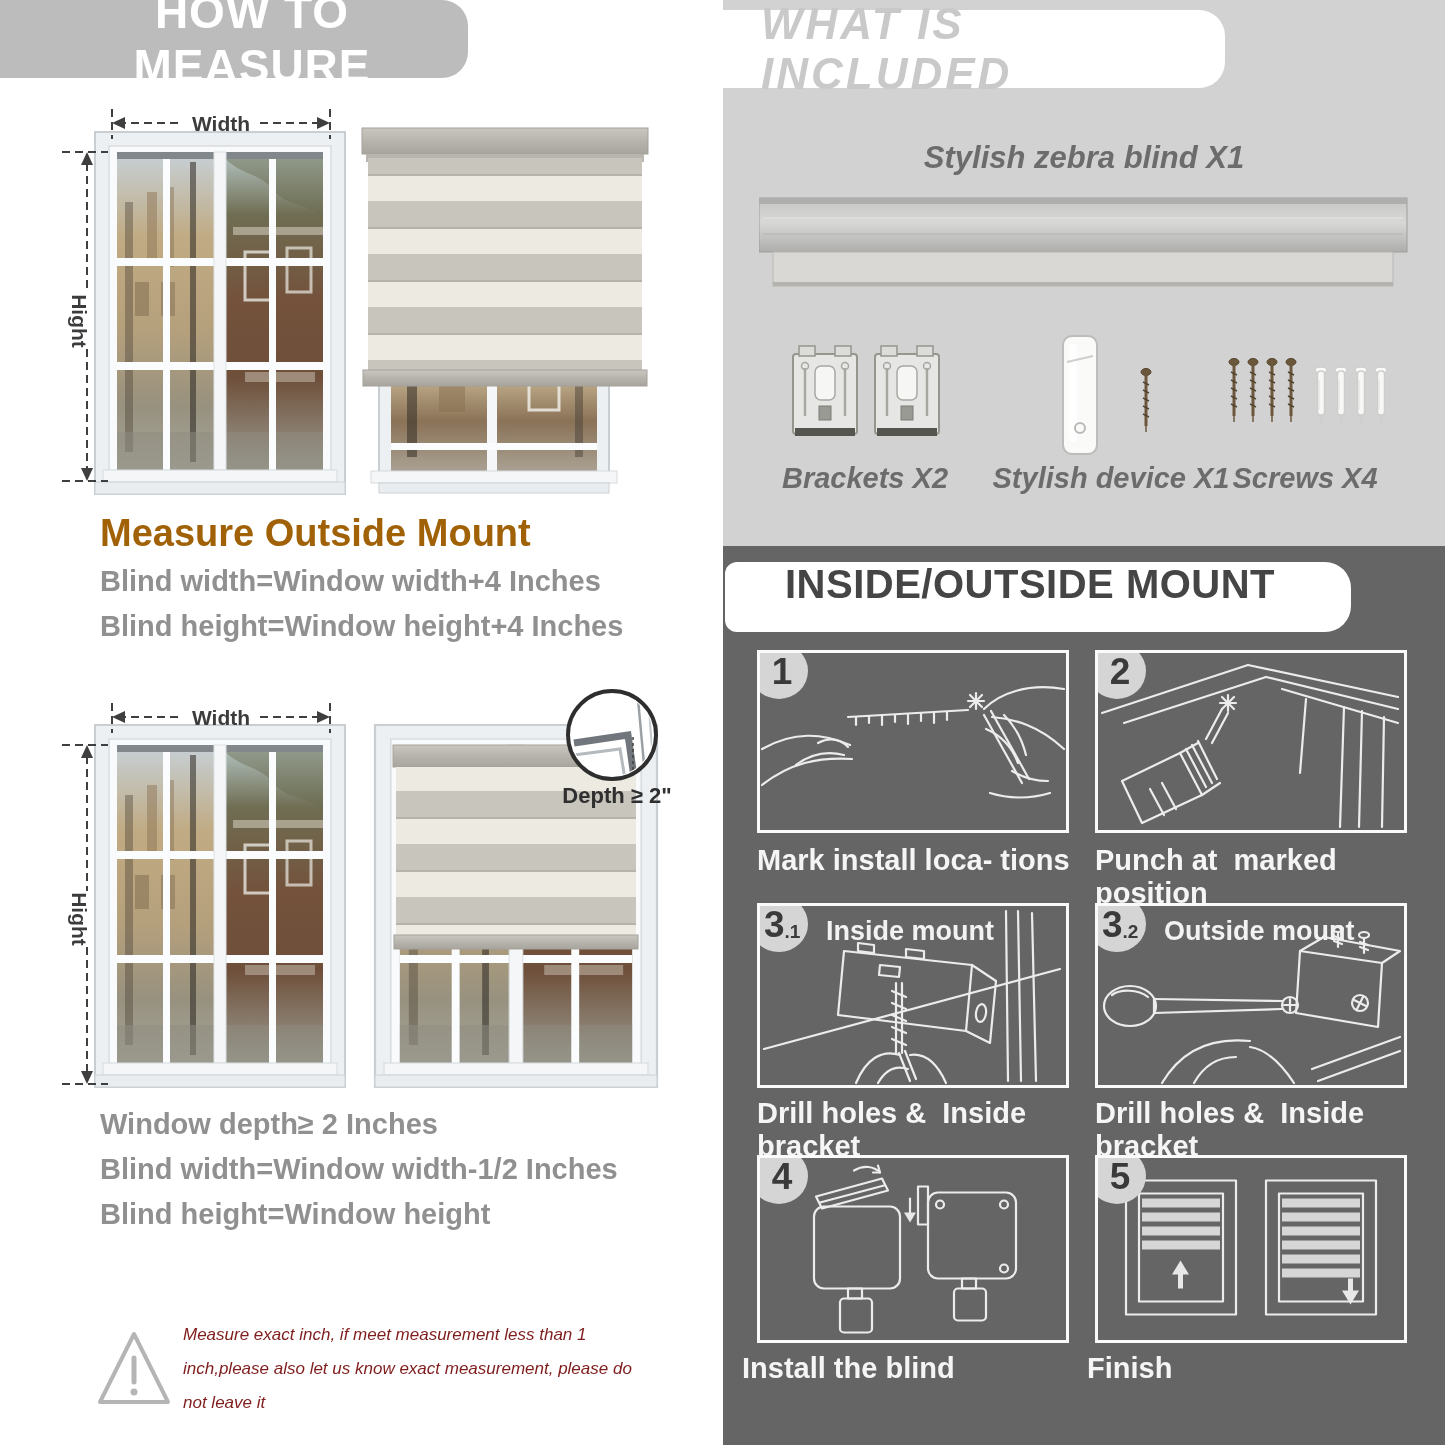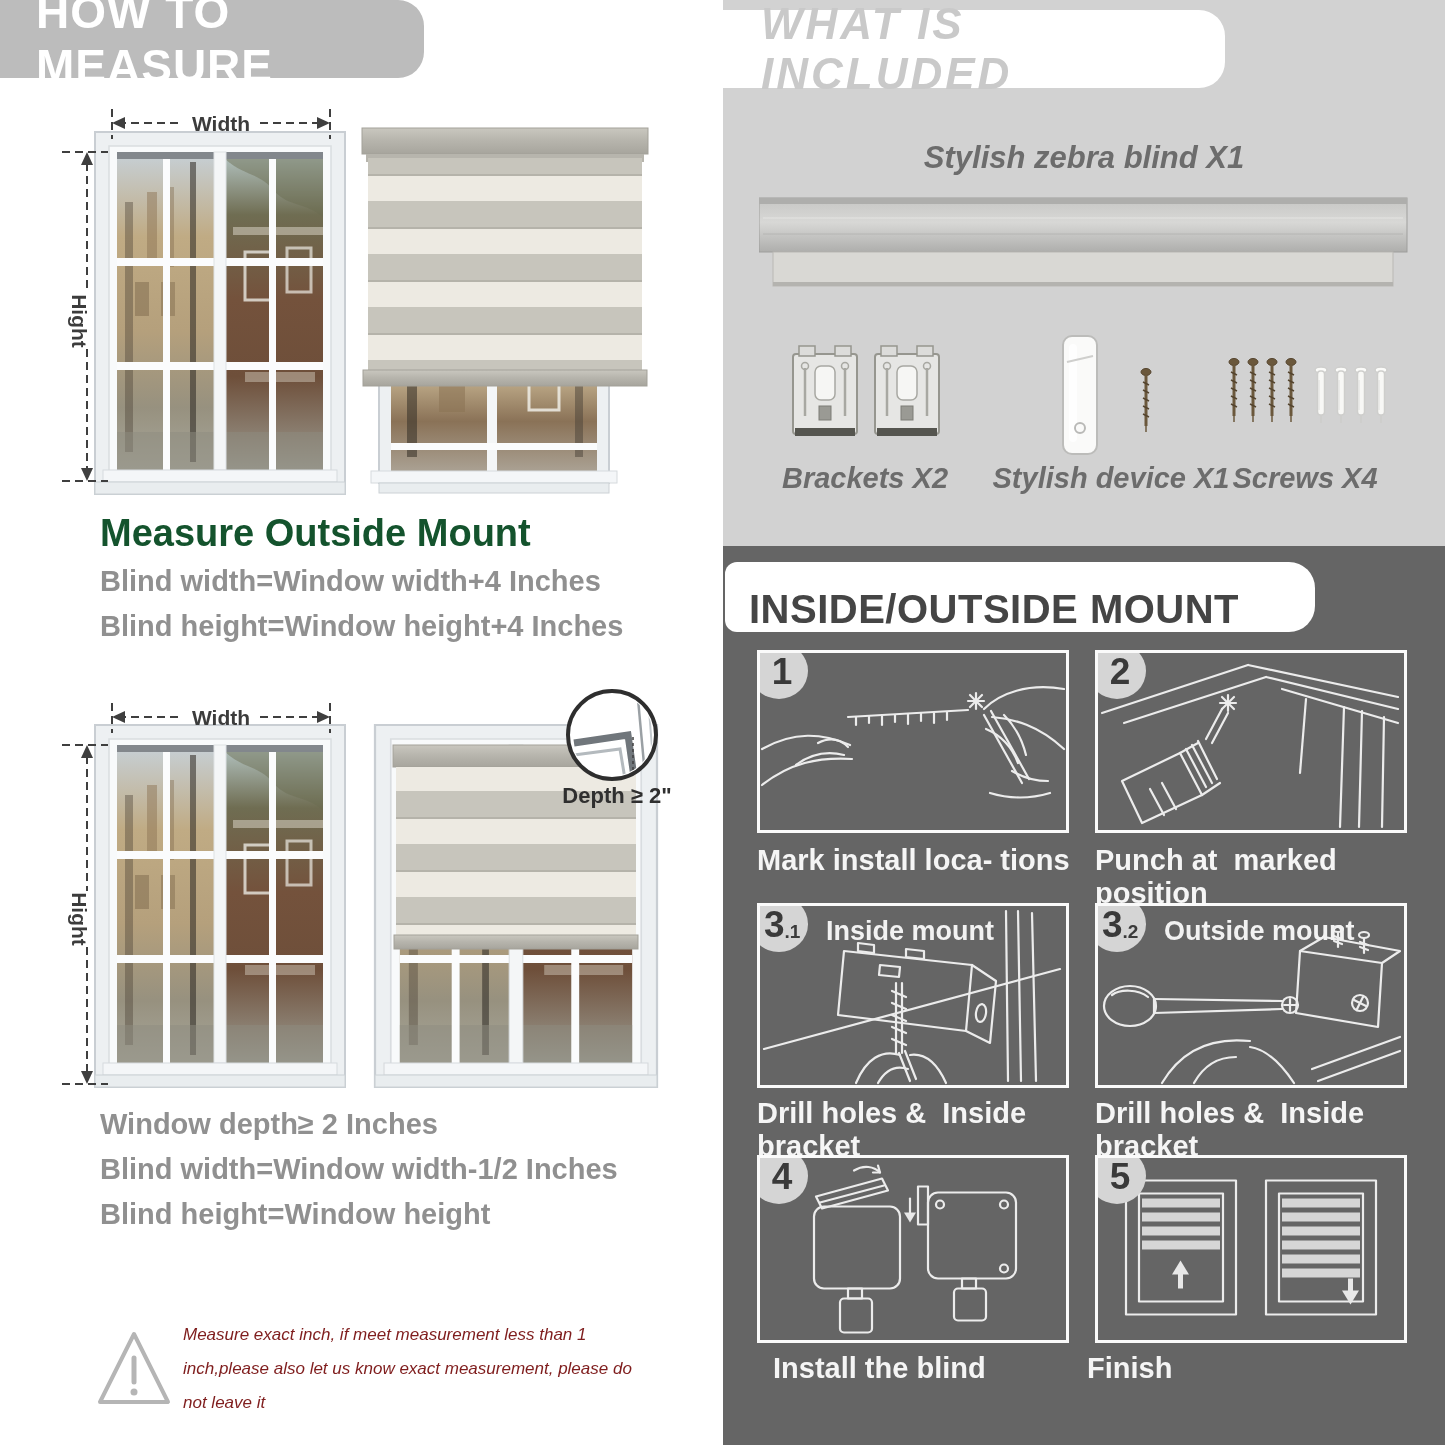--- a/index.html
+++ b/index.html
@@ -1,26 +1,26 @@
 <!DOCTYPE html>
 <html><head>
 <meta charset="utf-8">
 <style>
   html,body{margin:0;padding:0;background:#ffffff;}
   .page{position:relative;width:1445px;height:1445px;overflow:hidden;background:#ffffff;
         font-family:"Liberation Sans",sans-serif;}
   .abs{position:absolute;}
 
   
-  .banner-htm{position:absolute;left:0;top:10;width:424px;height:78px;background:#bcbcbc;
-
-              border-radius:0 26px 26px 0;display:flex;align-items:center;}
+  .banner-htm{position:absolute;left:0;top:10;width:468px;height:78px;background:#bcbcbc;
+
+              border-radius:0 26px 26px 0;display:flex;align-items:center;text-align:center;}
   .banner-htm span{color:#ffffff;font-size:46px;font-weight:bold;letter-spacing:1px;padding-left:36px;}
 
-  .sec-title{font-size:38px;font-weight:bold;color:#14532d;margin:0 0 10px 0;}
+  .sec-title{font-size:38px;font-weight:bold;color:#a16207;margin:0 0 10px 0;}
   .sec-line{font-size:29px;font-weight:bold;color:#909090;margin:0 0 12px 0;}
   .outside-text{position:absolute;left:100px;top:512px;width:600px;}
   .inside-text{position:absolute;left:100px;top:1108px;width:620px;}
 
   .warning{position:absolute;left:95px;top:1312px;width:560px;display:flex;}
   .warning .tri{flex:0 0 88px;padding-top:14px;}
   .warning .wtext{font-size:17px;color:#7f1d1d;line-height:34px;padding-top:6px;font-style:italic;}
 
   
   .included{position:absolute;left:723px;top:0;width:722px;height:546px;background:#d2d2d2;font-style:italic;}
@@ -28,21 +28,21 @@
               border-radius:0 26px 26px 0;display:flex;align-items:center;}
   .banner-wii span{color:#c9c9c9;font-size:44px;font-weight:bold;letter-spacing:3px;padding-left:38px;}
   .blind-label{position:absolute;left:0;top:140px;width:100%;text-align:center;
                font-size:31px;font-weight:bold;color:#6c6c6c;}
   .item-label{position:absolute;top:462px;transform:translateX(-50%);
               font-size:29px;font-weight:bold;color:#6c6c6c;white-space:nowrap;}
 
   
   .mount{position:absolute;left:723px;top:546px;width:722px;height:899px;background:#656565;}
   .banner-iom{position:absolute;left:2px;top:16px;width:590px;height:70px;background:#ffffff;
-              border-radius:12px 26px 26px 12px;display:flex;align-items:flex-end;}
+              border-radius:12px 26px 26px 12px;display:flex;align-items:flex-start;padding-left:36px;}
   .banner-iom span{color:#454545;font-size:40px;font-weight:bold;letter-spacing:0.5px;padding-left:24px;}
 
   .stepbox{position:absolute;width:312px;height:183px;border:3px solid #fafafa;box-sizing:border-box;
            overflow:hidden;}
   .stepbox svg.art{position:absolute;left:0;top:0;width:100%;height:100%;}
   .badge{position:absolute;left:-10px;top:-10px;min-width:58px;height:56px;background:#d5d5d5;
          border-radius:50%;display:flex;align-items:center;justify-content:center;
          padding:0 8px 0 14px;box-sizing:border-box;z-index:3;}
   .badge .n{color:#3a3a3a;font-size:37px;font-weight:bold;line-height:1;}
   .badge .sub{color:#3a3a3a;font-size:19px;font-weight:bold;line-height:1;margin-top:14px;}
@@ -466,21 +466,21 @@
         <rect x="168" y="32" width="88" height="86" rx="10"></rect>
         <circle cx="180" cy="44" r="4"></circle>
           <circle cx="244" cy="44" r="4"></circle>
           <circle cx="244" cy="108" r="4"></circle>
         <rect x="202" y="118" width="14" height="10"></rect>
         <rect x="194" y="128" width="32" height="32" rx="4"></rect>
         <line x1="150" y1="38" x2="150" y2="52"></line>
           <path class="fill" d="M144,52 L150,62 L156,52 Z"></path>
       </svg>
     </div>
-    <div class="caption" style="left:50px;top:806px">Install the blind</div>
+    <div class="caption" style="left:19px;top:806px">Install the blind</div>
 
     <div class="stepbox" style="left:372px;top:609px;height:188px">
       <div class="badge">
         <span class="n">5</span>
       </div>
       <svg class="art" viewBox="0 0 306 177">
         <rect x="28" y="20" width="110" height="134" stroke-width="3"></rect>
         <rect x="41" y="33" width="84" height="108"></rect>
         <rect class="stripe" x="44" y="38" width="78" height="9"></rect>
           <rect class="stripe" x="44" y="52" width="78" height="9"></rect>

